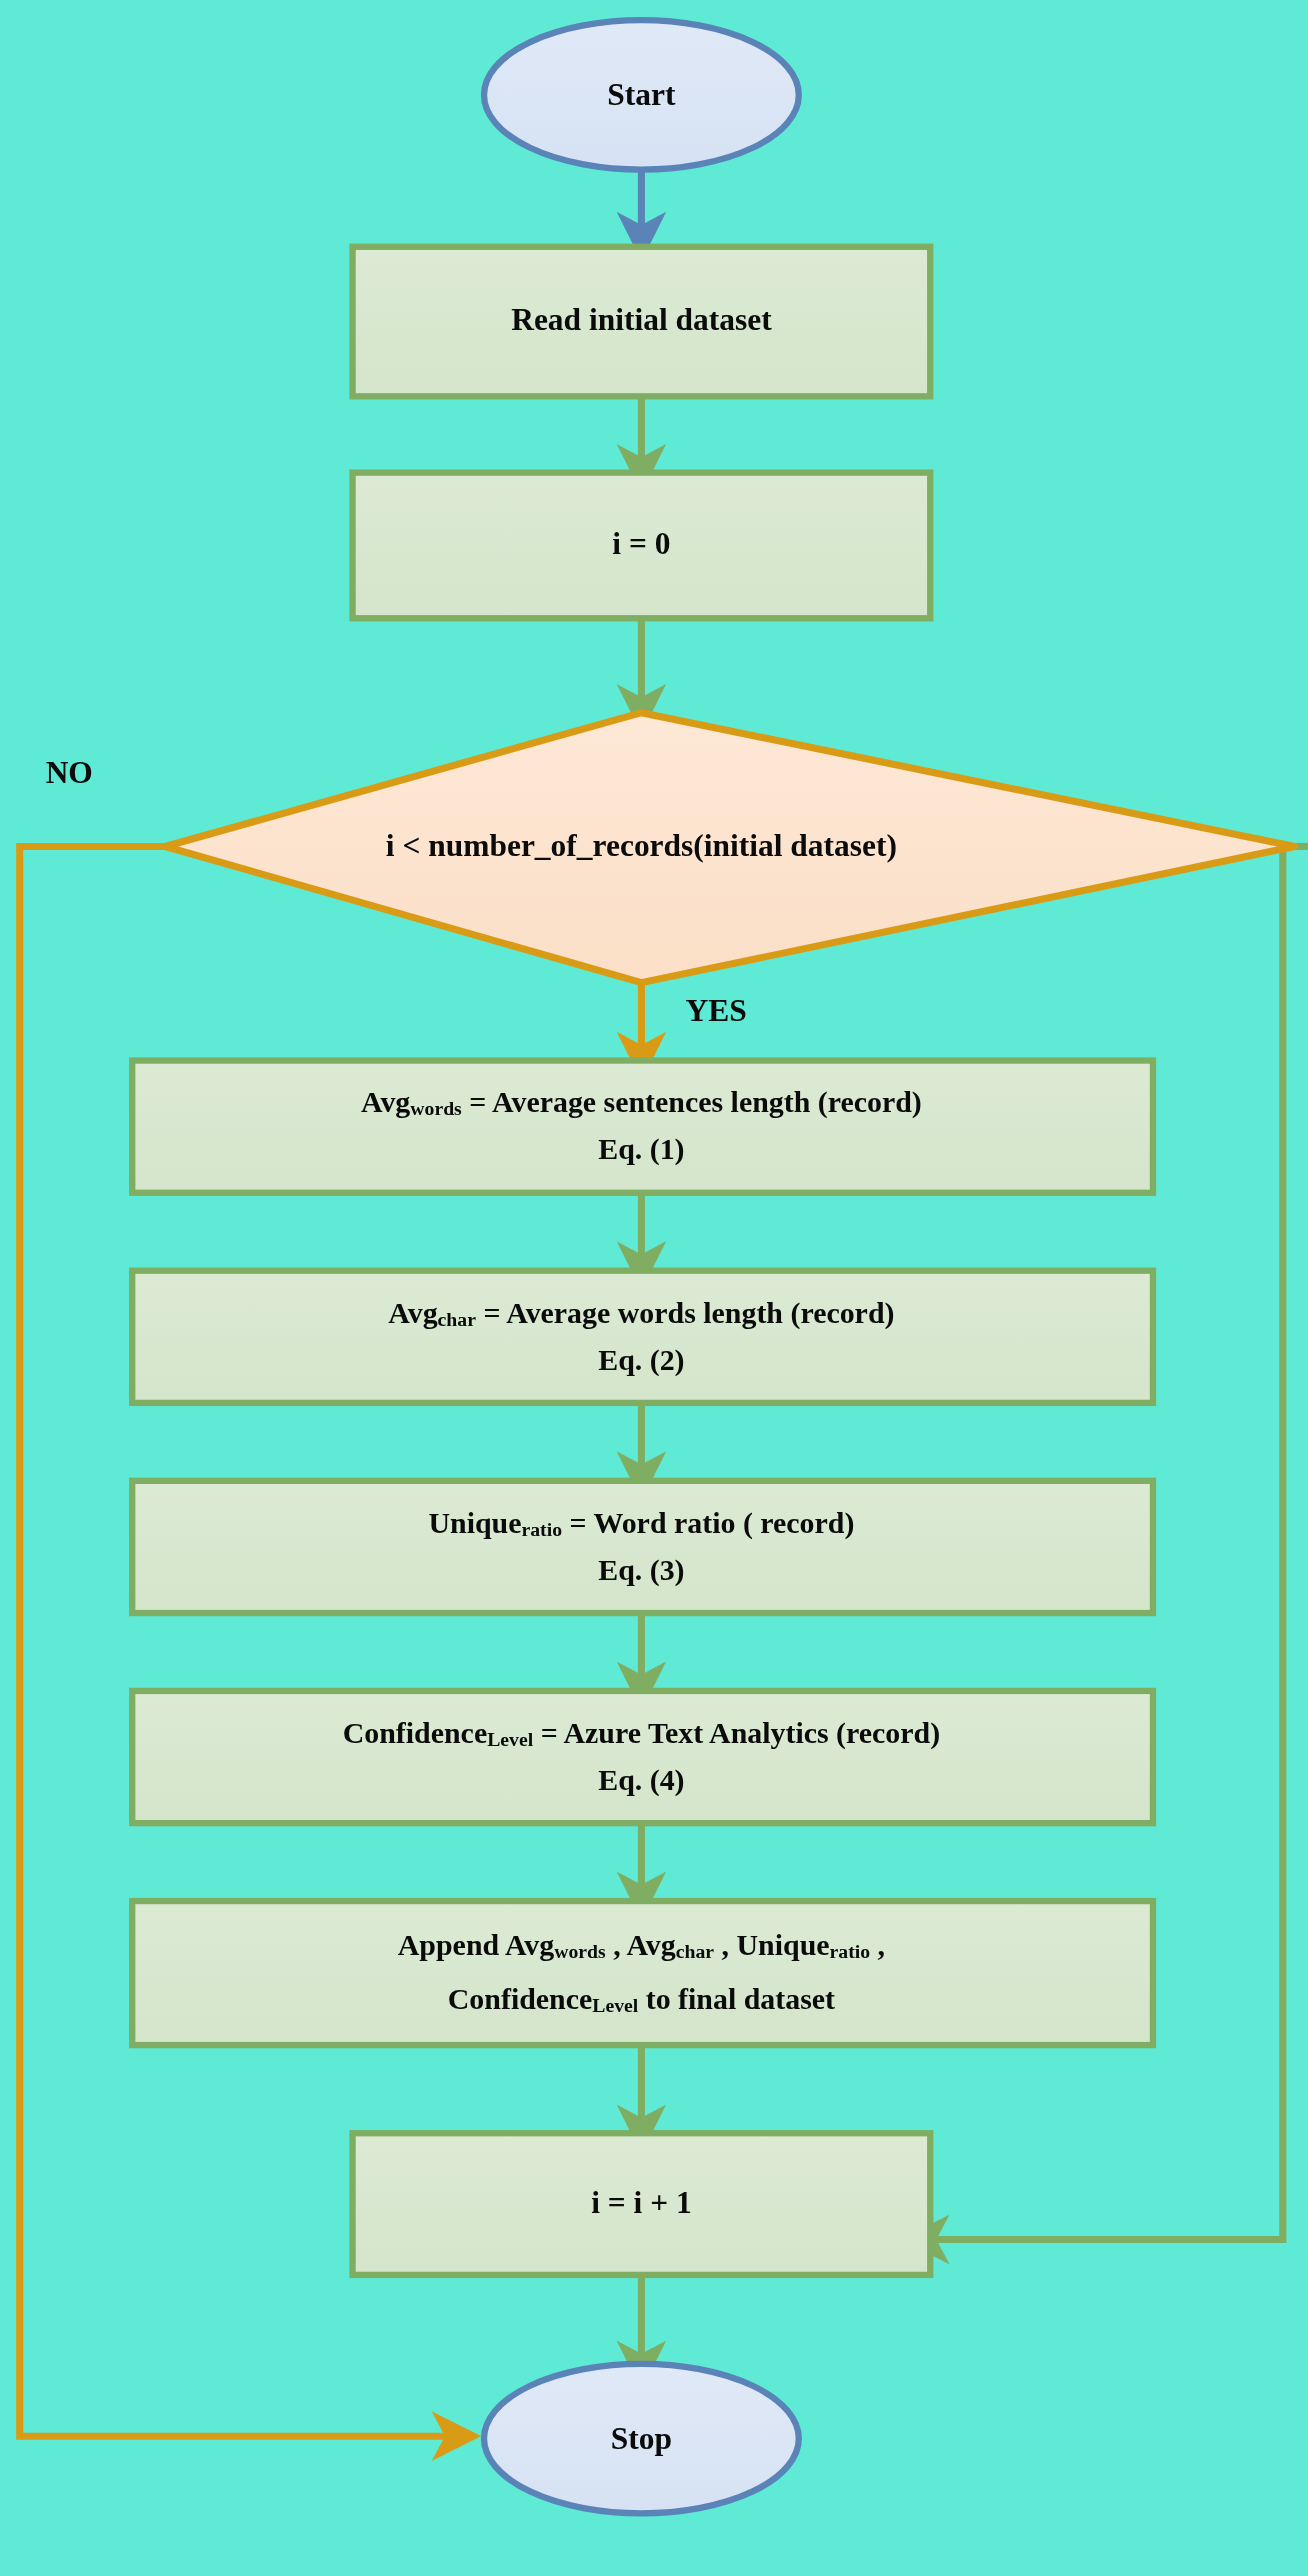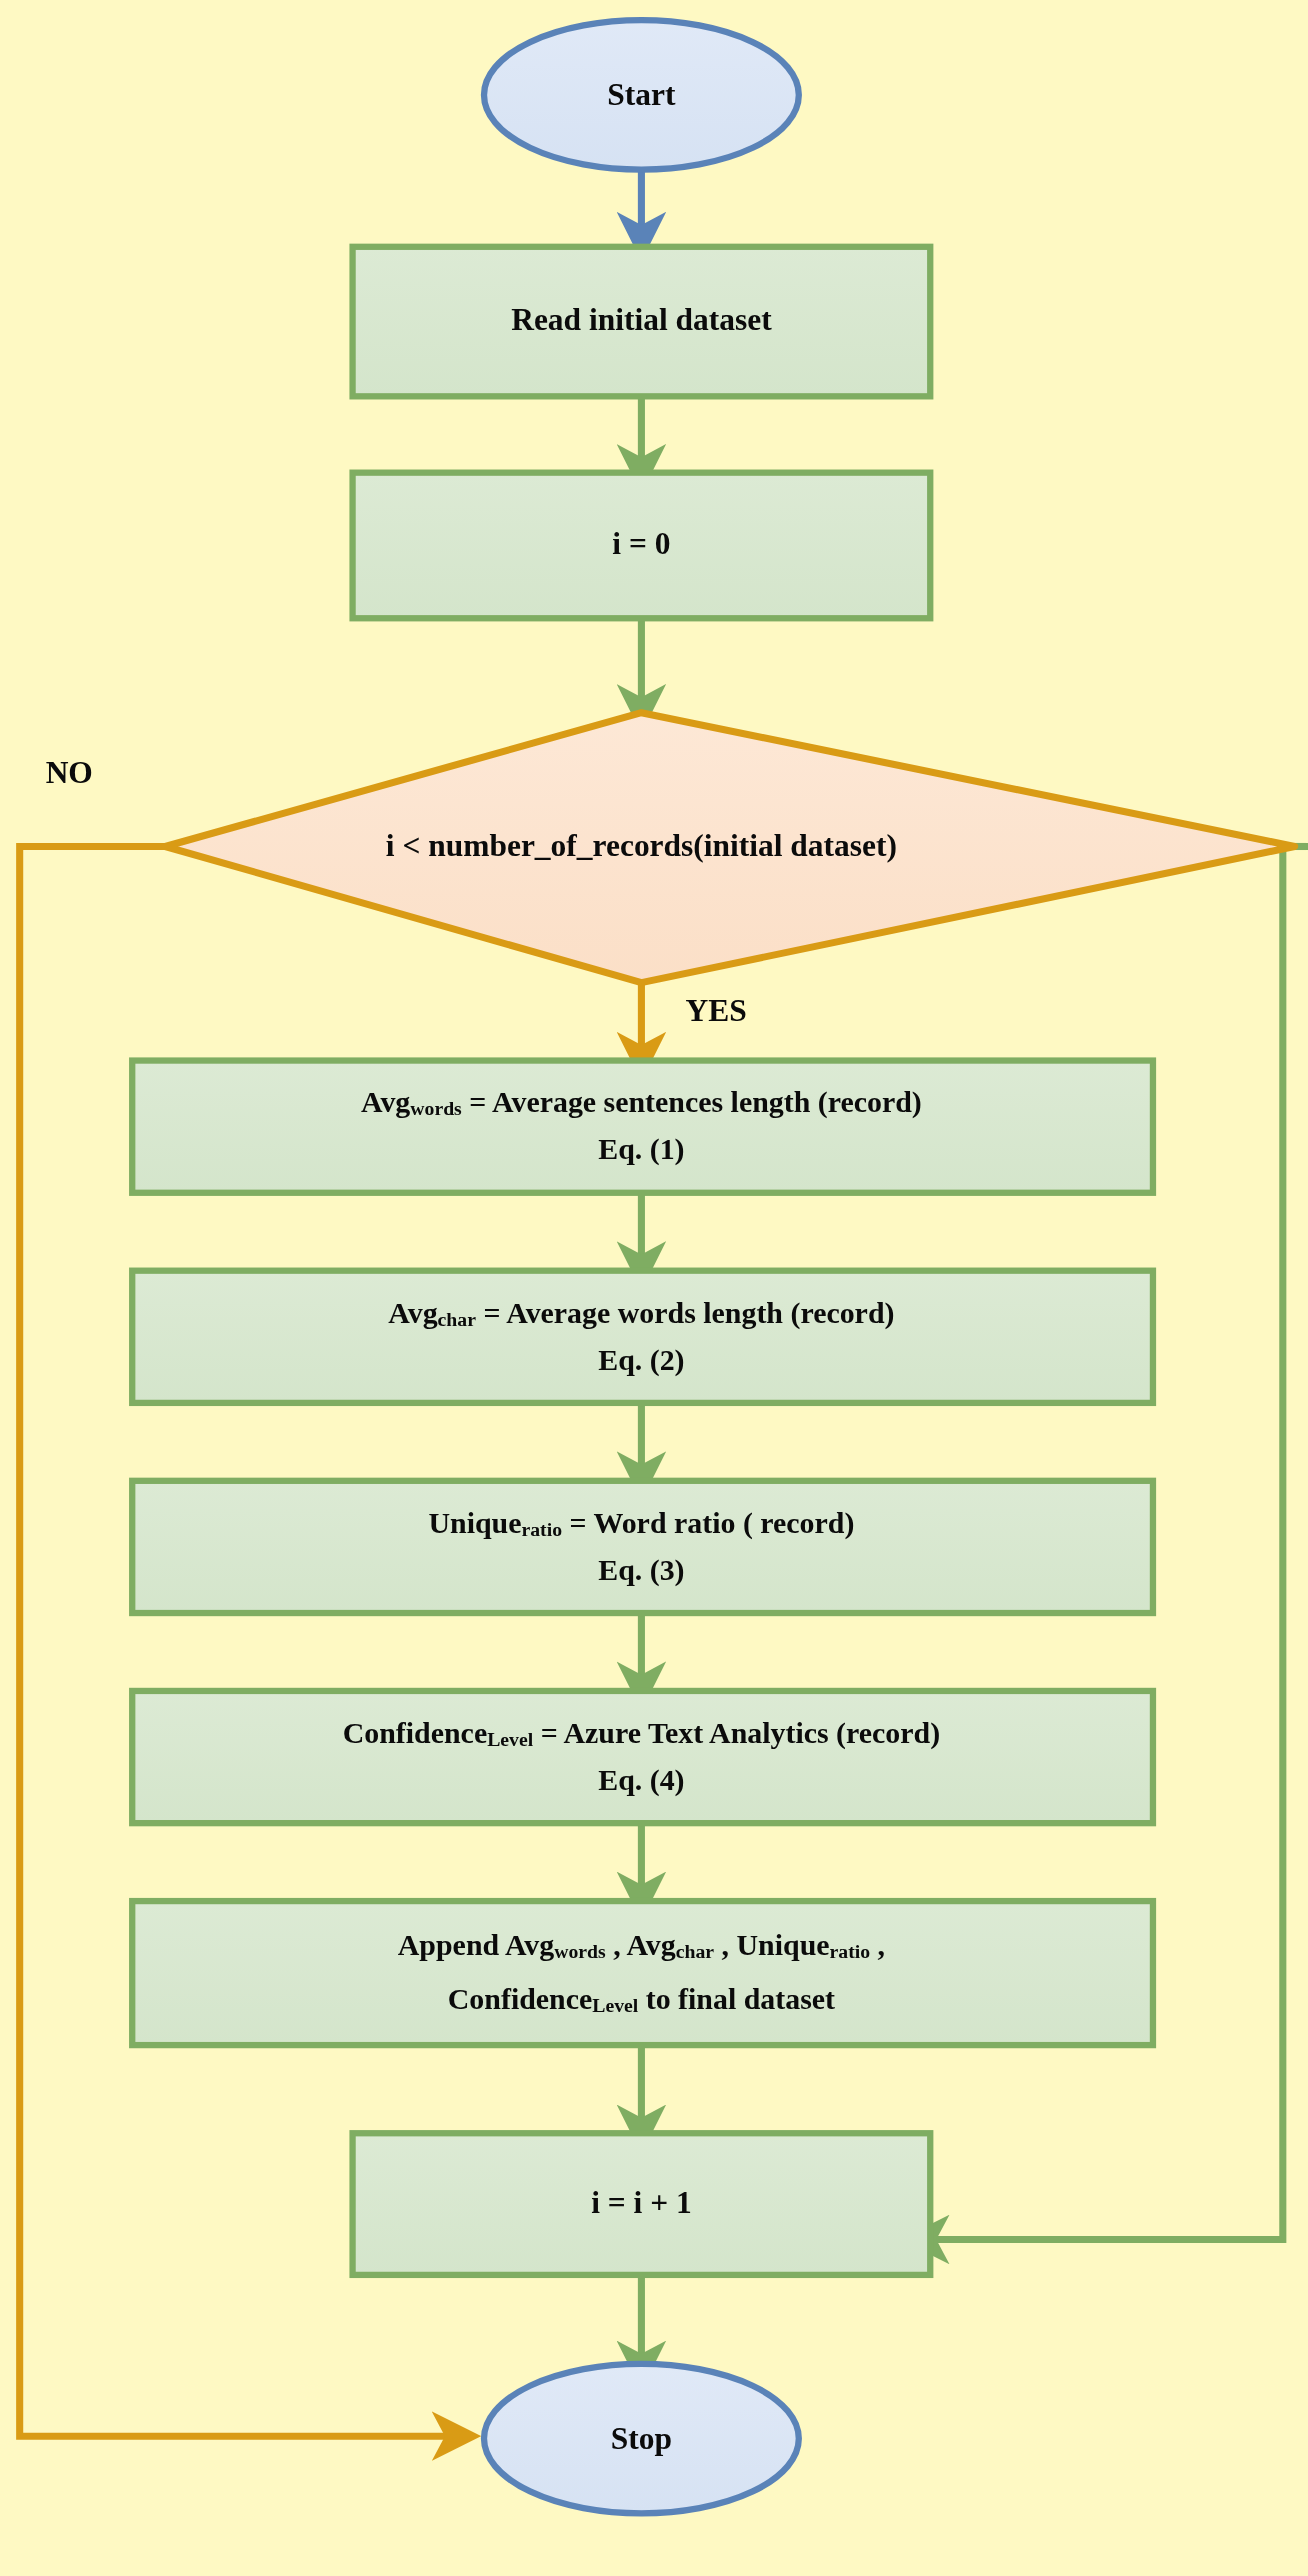--- a/index.html
+++ b/index.html
@@ -8,21 +8,21 @@
     padding: 0;
     background: #ffffff;
   }
   body {
     font-family: "Liberation Serif", "DejaVu Serif", serif;
   }
   #flowchart-root {
     position: relative;
     width: 1308px;
     height: 2576px;
-    background: #fef9c3;
+    background: #5eead4;
     overflow: hidden;
   }
   svg.flow-canvas {
     position: absolute;
     top: 0;
     left: 0;
     width: 1308px;
     height: 2576px;
     display: block;
   }

